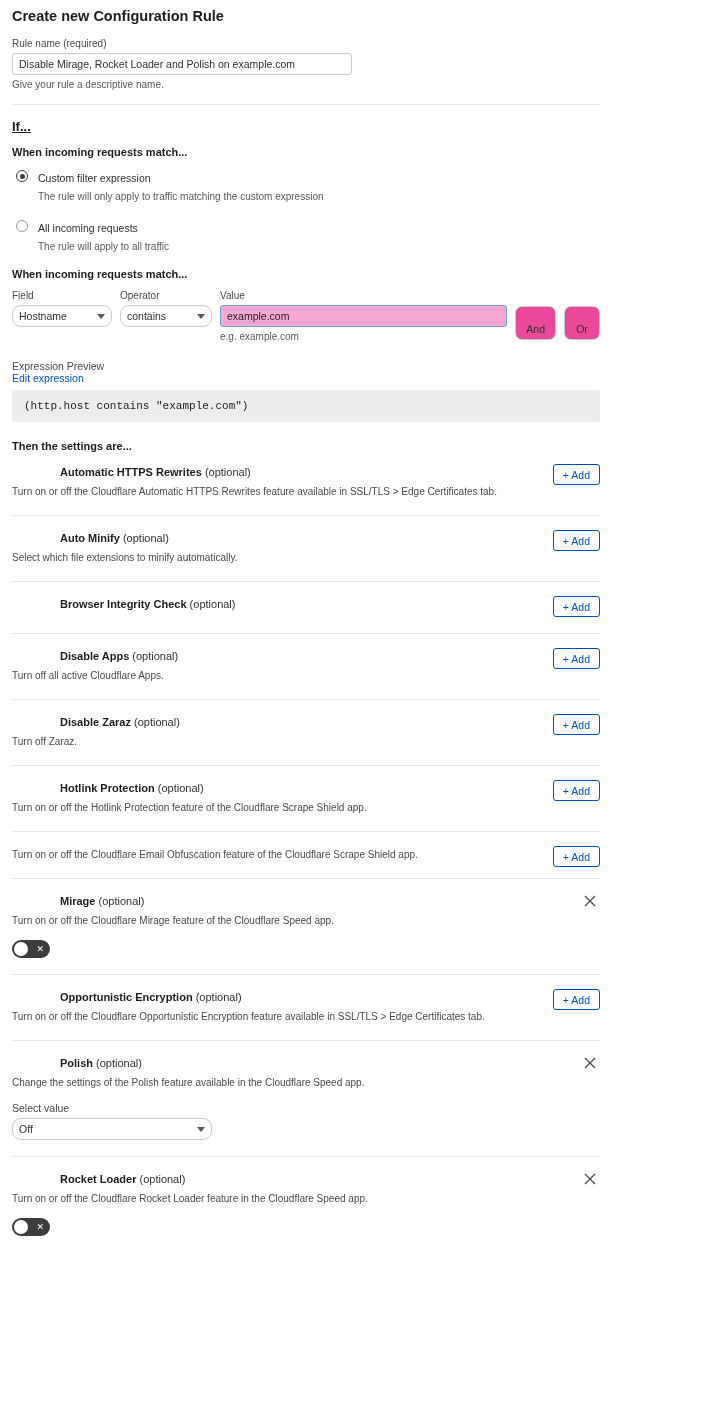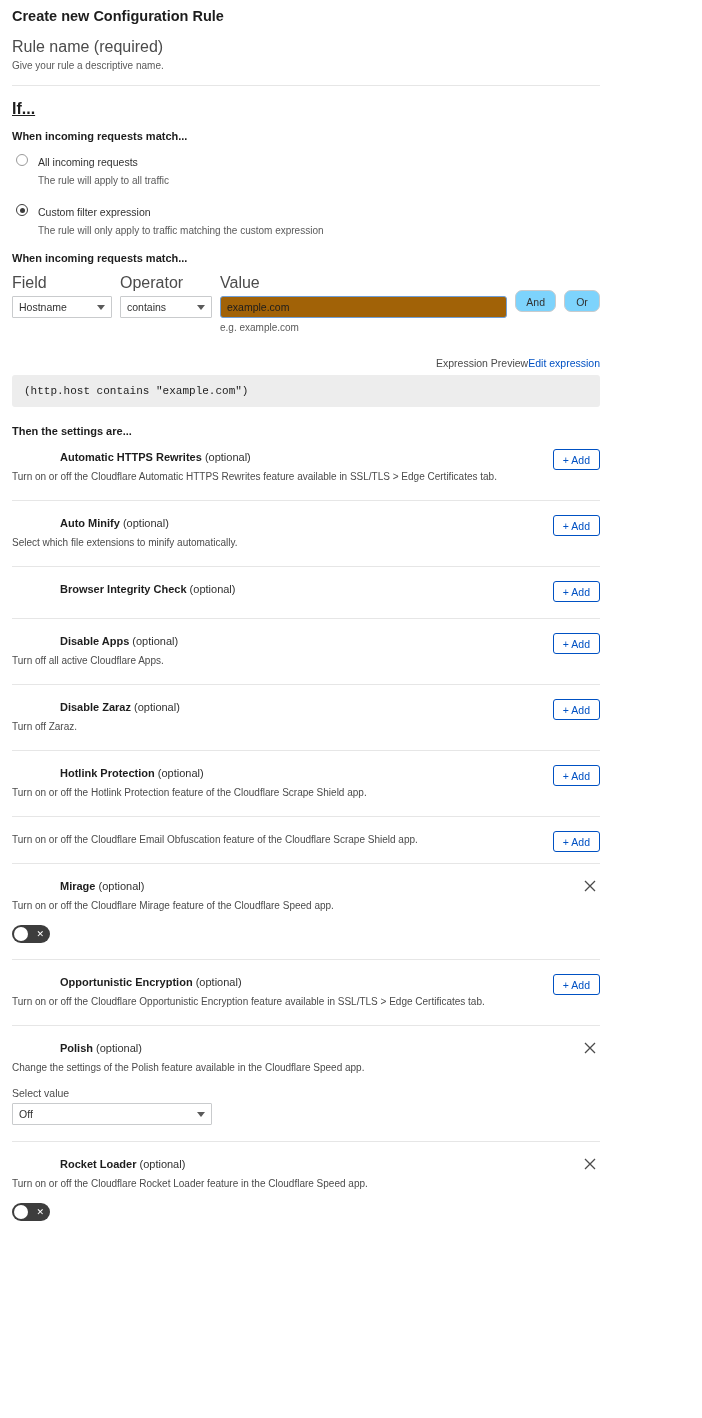--- a/index.html
+++ b/index.html
@@ -19,21 +19,21 @@
     width: 612px;
     padding: 0 12px;
   }
   .page-title {
     font-size: 14.5px;
     font-weight: bold;
     color: #1d1d1d;
     margin: 8px 0 14px 0;
   }
   .field-label {
-    font-size: 16px;
+    font-size: 10px;
     color: #4b4b4b;
     margin-bottom: 4px;
   }
   .text-input {
     width: 340px;
     height: 22px;
     border: 1px solid #c9cbcd;
     border-radius: 3px;
     font-size: 10.5px;
     font-family: "Liberation Sans", sans-serif;
@@ -45,21 +45,21 @@
     font-size: 10px;
     color: #595959;
     margin-top: 4px;
   }
   .hr {
     border: 0;
     border-top: 1px solid #e6e6e6;
     margin: 14px 0;
   }
   .section-head {
-    font-size: 16px;
+    font-size: 13px;
     font-weight: bold;
     color: #1d1d1d;
     margin: 14px 0 12px 0;
     text-decoration: underline;
   }
   .subhead {
     font-size: 11px;
     font-weight: bold;
     color: #1d1d1d;
     margin: 12px 0 10px 0;
@@ -106,21 +106,21 @@
     align-items: flex-start;
     gap: 8px;
   }
   .col-field { width: 100px; }
   .col-op { width: 92px; }
   .col-value { flex: 1 1 auto; }
   .select {
     position: relative;
     height: 22px;
     border: 1px solid #c9cbcd;
-    border-radius: 1px;
+    border-radius: 9px;
     background: #fff;
     font-size: 10.5px;
     color: #313131;
     display: flex;
     align-items: center;
     padding: 0 18px 0 6px;
     width: 100%;
   }
   .select .caret {
     position: absolute;
@@ -130,48 +130,49 @@
     width: 0; height: 0;
     border-left: 4px solid transparent;
     border-right: 4px solid transparent;
     border-top: 5px solid #5a5a5a;
   }
   .value-input {
     width: 100%;
     height: 22px;
     border: 1px solid #6f9fd8;
     border-radius: 3px;
-    background: #a16207;
+    background: #f9a8d4;
     font-size: 10.5px;
     font-family: "Liberation Sans", sans-serif;
     padding: 0 6px;
     color: #1d1d1d;
   }
   .btn-outline {
     height: 22px;
     min-width: 36px;
-    padding: 5px 10px;
+    padding: 16px 10px;
     border: 1px solid #c9cbcd;
     border-radius: 7px;
-    background: #7dd3fc;
+    background: #ec4899;
     font-size: 10.5px;
     color: #313131;
     font-family: "Liberation Sans", sans-serif;
     cursor: pointer;
   }
   .value-hint {
     font-size: 10px;
     color: #5a5a5a;
     margin-top: 4px;
   }
   .expr-head {
     display: flex;
     justify-content: flex-end;
     align-items: baseline;
-    margin: 24px 0 6px 0;
+    margin: 18px 0 6px 0;
+    flex-direction: column;
   }
   .expr-label {
     font-size: 10.5px;
     color: #4b4b4b;
   }
   .expr-link {
     font-size: 10.5px;
     color: #0051c3;
     text-decoration: none;
     cursor: pointer;
@@ -270,41 +271,42 @@
 </style>
 </head>
 <body>
 
 <div class="page">
 
   <div class="page-title">Create new Configuration Rule</div>
 
   <div>
     <div class="field-label">Rule name (required)</div>
+    <input class="text-input" type="text" value="Disable Mirage, Rocket Loader and Polish on example.com" style="">
     <div class="helper">Give your rule a descriptive name.</div>
   </div>
 
   <hr class="hr">
 
   <div class="section-head">If...</div>
   <div class="subhead">When incoming requests match...</div>
+
+  <div class="radio-row">
+    <span class="radio checked"></span>
+    <span class="radio-text">
+      <span class="r-title">Custom filter expression</span><br>
+      <span class="r-desc">The rule will only apply to traffic matching the custom expression</span>
+    </span>
+  </div>
 
   <div class="radio-row">
     <span class="radio"></span>
     <span class="radio-text">
       <span class="r-title">All incoming requests</span><br>
       <span class="r-desc">The rule will apply to all traffic</span>
-    </span>
-  </div>
-
-  <div class="radio-row">
-    <span class="radio checked"></span>
-    <span class="radio-text">
-      <span class="r-title">Custom filter expression</span><br>
-      <span class="r-desc">The rule will only apply to traffic matching the custom expression</span>
     </span>
   </div>
 
   <div class="subhead">When incoming requests match...</div>
 
   <div class="filter-row">
     <div class="col-field">
       <div class="field-label">Field</div>
       <div class="select">
         <span>Hostname</span>

